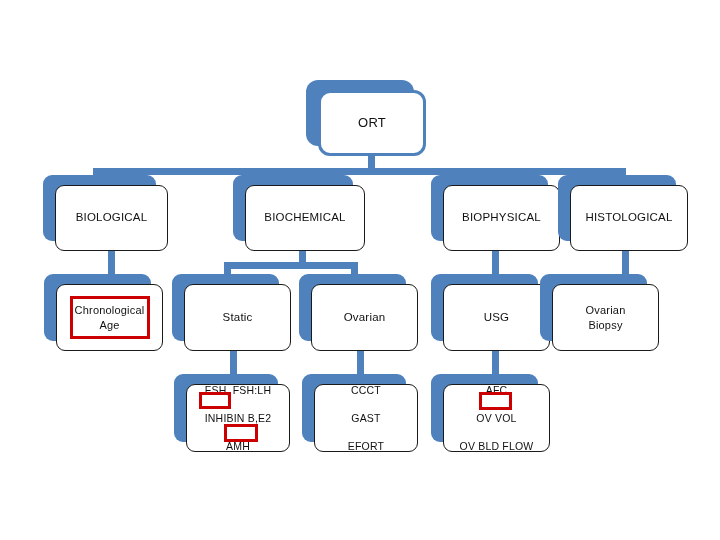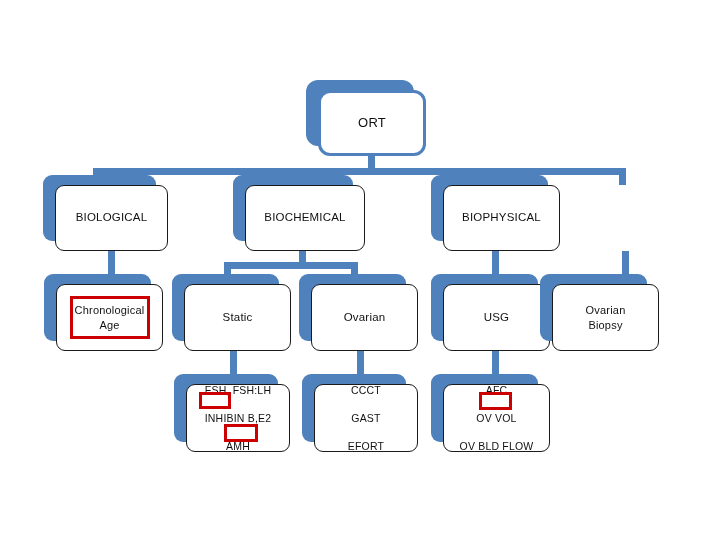--- a/index.html
+++ b/index.html
@@ -114,20 +114,26 @@
     </div>
   </div>
 
   <div class="node" style="left:443px;top:185px;width:117px;height:66px;">
     <div class="shadow"></div>
     <div class="face">
       <span class="label s11">BIOPHYSICAL</span>
     </div>
   </div>
 
+  <div class="node" style="left:570px;top:185px;width:118px;height:66px;">
+    <div class="shadow"></div>
+    <div class="face">
+      <span class="label s11">HISTOLOGICAL</span>
+    </div>
+  </div>
 
   <div class="node" style="left:56px;top:284px;width:107px;height:67px;">
     <div class="shadow"></div>
     <div class="face">
       <span class="label s10">Chronological
 Age</span>
     </div>
     <div class="hl" style="left:14px;top:12px;width:80px;height:43px;"></div>
   </div>
 

